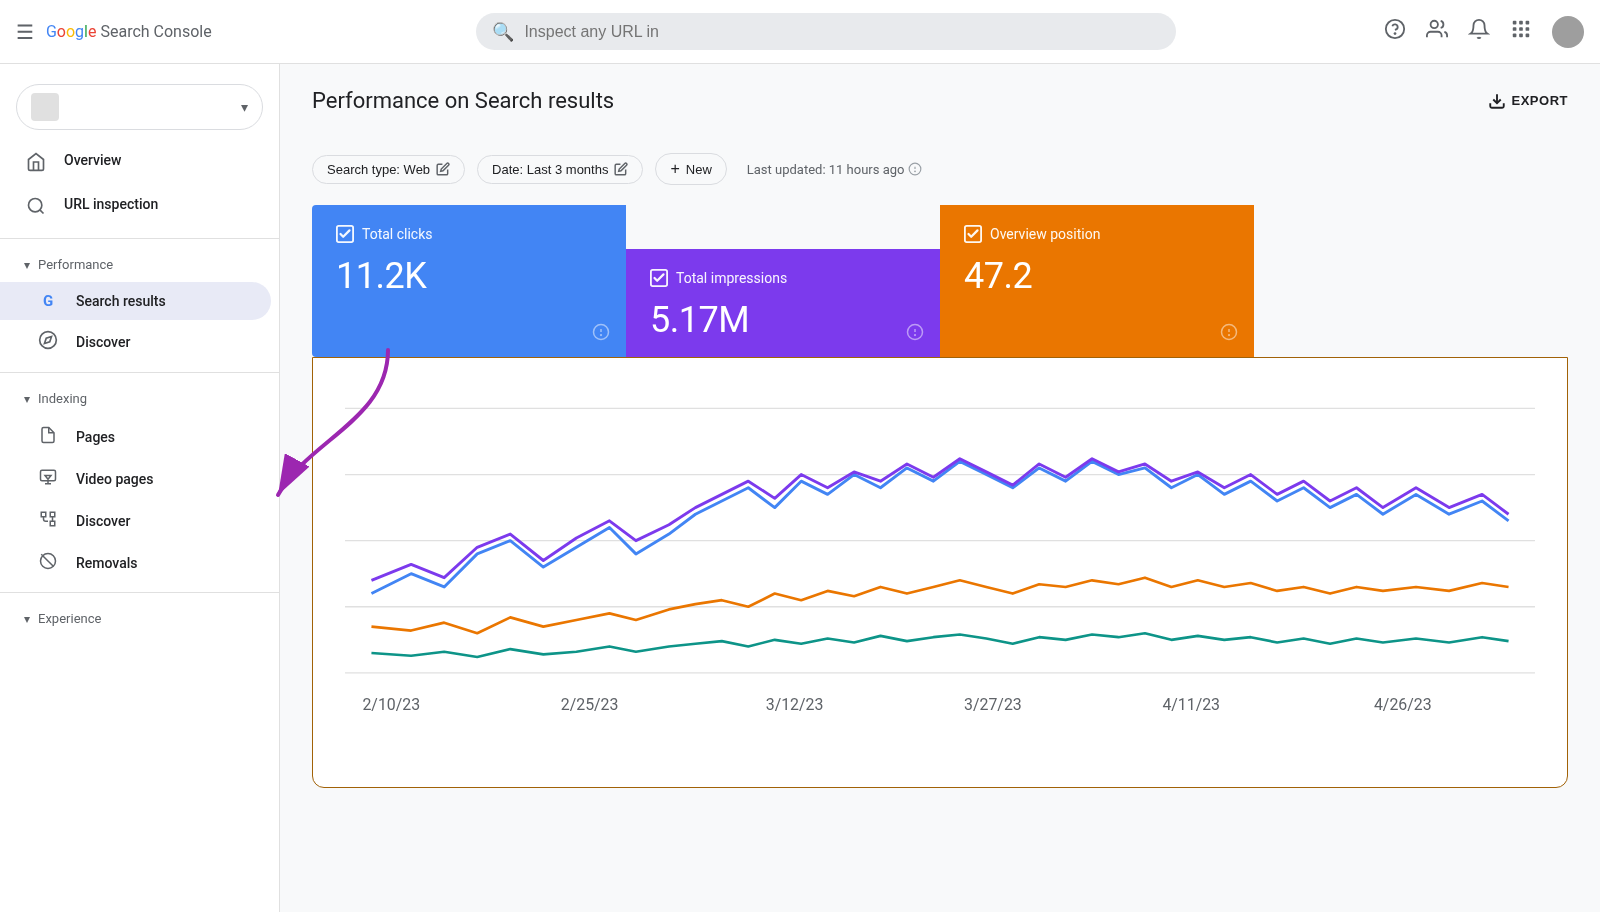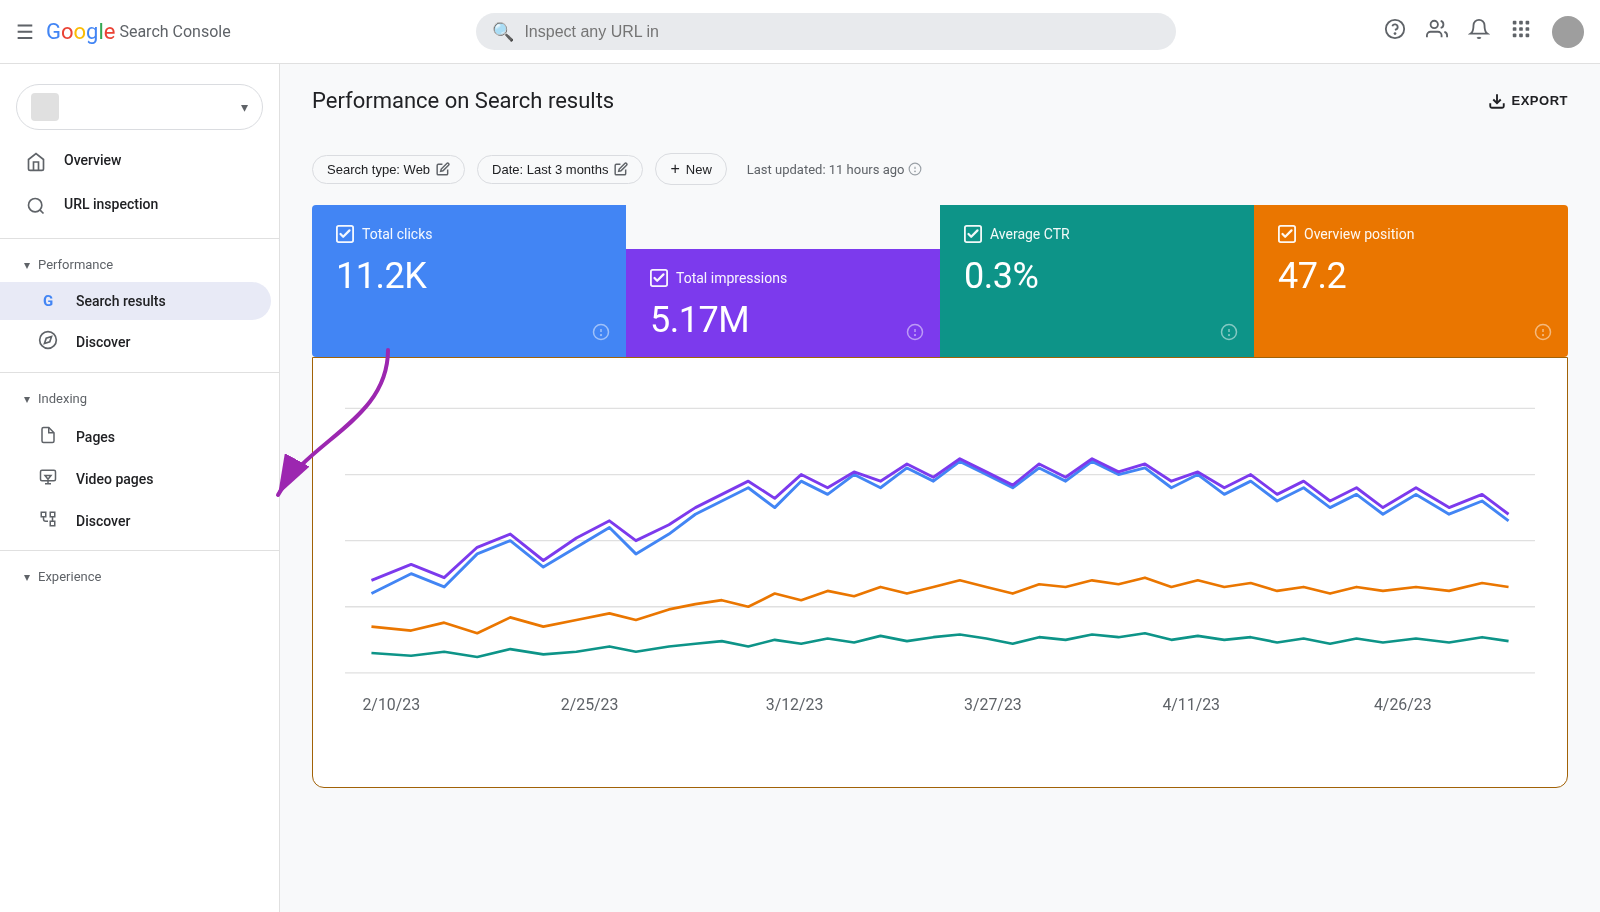--- a/index.html
+++ b/index.html
@@ -7,21 +7,21 @@
 
     
     .header {
       display: flex; align-items: center; background: #fff;
       padding: 0 16px; height: 64px; border-bottom: 1px solid #e0e0e0;
       position: fixed; top: 0; left: 0; right: 0; z-index: 100;
     }
     .header-left { display: flex; align-items: center; gap: 12px; width: 460px; }
     .hamburger-icon { font-size: 20px; cursor: pointer; color: #5f6368; }
     .logo { display: flex; align-items: center; gap: 4px; }
-    .logo-google { font-size: 22px; font-weight: 400; }
+    .logo-google { font-size: 16px; font-weight: 400; }
     .logo-g { color: #4285f4; }
     .logo-o1 { color: #ea4335; }
     .logo-o2 { color: #fbbc05; }
     .logo-g2 { color: #4285f4; }
     .logo-l { color: #34a853; }
     .logo-e { color: #ea4335; }
     .logo-title { font-size: 16px; color: #5f6368; font-weight: 400; }
 
     .search-bar {
       flex: 1; display: flex; align-items: center; background: #e8eaed;
@@ -271,20 +271,30 @@
             <rect x="3" y="3" width="6" height="6"></rect>
             <rect x="15" y="15" width="6" height="6"></rect>
             <rect x="15" y="3" width="6" height="6"></rect>
             <path d="M6 9v3a3 3 0 0 0 3 3h3"></path>
             <line x1="18" y1="9" x2="18" y2="15"></line>
           </svg>
       </span>
       <span>Discover</span>
     </div>
 
+    <div class="sub-nav-item">
+      <span class="sub-nav-item-icon">
+        <svg width="18" height="18" viewBox="0 0 24 24" fill="none" stroke="#5f6368" stroke-width="2">
+            <circle cx="12" cy="12" r="10"></circle>
+            <line x1="4.93" y1="4.93" x2="19.07" y2="19.07"></line>
+            <line x1="3" y1="3" x2="5" y2="5" stroke-dasharray="2 2"></line>
+          </svg>
+      </span>
+      <span>Removals</span>
+    </div>
 
     <div class="nav-divider"></div>
 
     <div class="nav-section">
       <span class="nav-section-icon">▾</span>
       <span>Experience</span>
     </div>
   </nav>
 
   <main class="main">
@@ -361,37 +371,20 @@
         <div class="metric-card-value">5.17M</div>
         <div class="metric-card-help">
           <svg width="18" height="18" viewBox="0 0 24 24" fill="none" stroke="rgba(255,255,255,0.7)" stroke-width="2">
               <circle cx="12" cy="12" r="10"></circle>
               <line x1="12" y1="8" x2="12" y2="12"></line>
               <line x1="12" y1="16" x2="12.01" y2="16" stroke-width="3" stroke-linecap="round"></line>
             </svg>
         </div>
       </div>
 
-      <div class="metric-card card-teal">
-        <div class="metric-card-header">
-          <svg width="18" height="18" viewBox="0 0 20 20" fill="none" stroke="white" stroke-width="2">
-              <rect x="1" y="1" width="18" height="18" rx="2"></rect>
-              <polyline points="5 10 8 13 15 6" stroke="white" stroke-width="2.5" fill="none" stroke-linecap="round" stroke-linejoin="round"></polyline>
-            </svg>
-          <span>Average CTR</span>
-        </div>
-        <div class="metric-card-value">0.3%</div>
-        <div class="metric-card-help">
-          <svg width="18" height="18" viewBox="0 0 24 24" fill="none" stroke="rgba(255,255,255,0.7)" stroke-width="2">
-              <circle cx="12" cy="12" r="10"></circle>
-              <line x1="12" y1="8" x2="12" y2="12"></line>
-              <line x1="12" y1="16" x2="12.01" y2="16" stroke-width="3" stroke-linecap="round"></line>
-            </svg>
-        </div>
-      </div>
 
       <div class="metric-card card-orange">
         <div class="metric-card-header">
           <svg width="18" height="18" viewBox="0 0 20 20" fill="none" stroke="white" stroke-width="2">
               <rect x="1" y="1" width="18" height="18" rx="2"></rect>
               <polyline points="5 10 8 13 15 6" stroke="white" stroke-width="2.5" fill="none" stroke-linecap="round" stroke-linejoin="round"></polyline>
             </svg>
           <span>Overview position</span>
         </div>
         <div class="metric-card-value">47.2</div>

